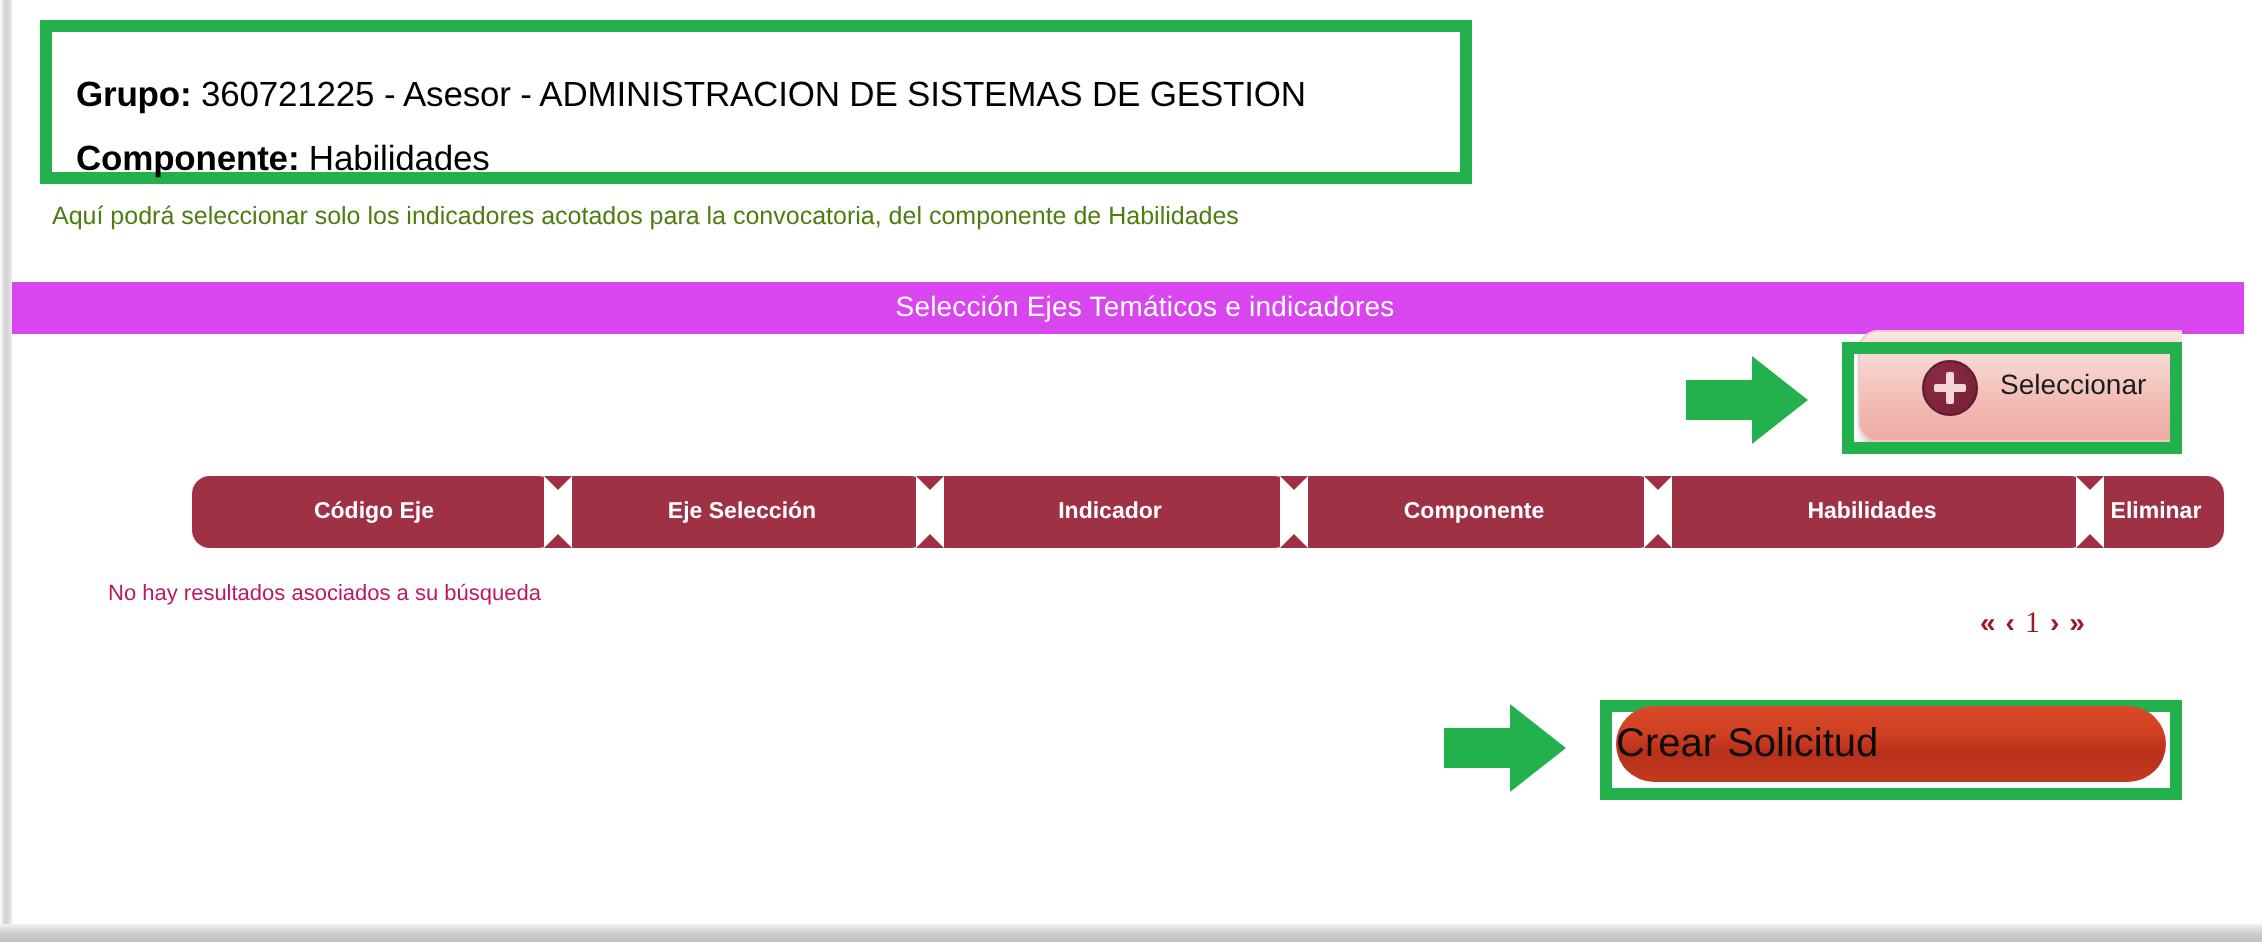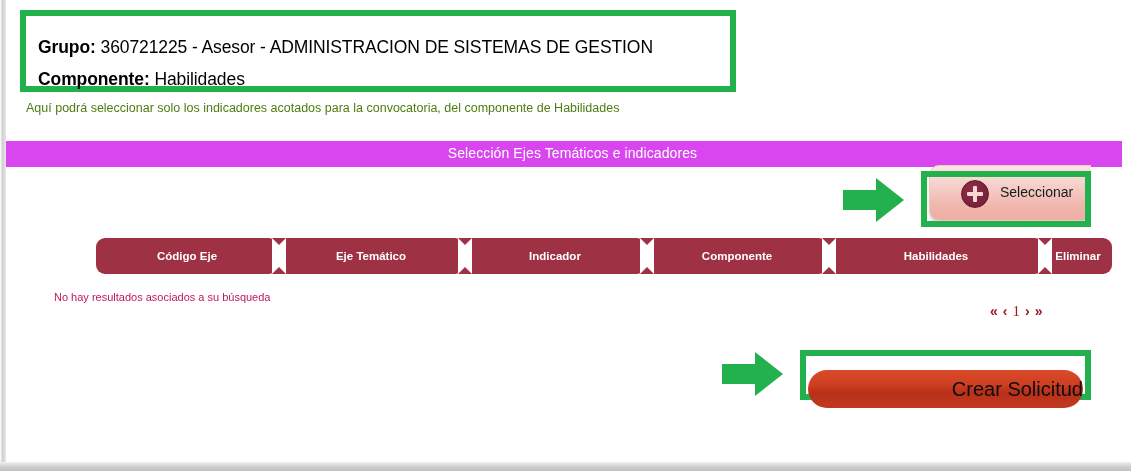--- a/index.html
+++ b/index.html
@@ -224,29 +224,29 @@
     position: absolute;
     left: 800px; top: 350px;
     width: 291px; height: 50px;
     border: 6px solid #22b14c;
     box-sizing: border-box;
     background: #ffffff;
     z-index: 3;
   }
   .crear-btn {
     position: absolute;
-    left: 808px; top: 370px;
+    left: 808px; top: 353px;
     width: 275px; height: 38px;
     border-radius: 19px;
     background: linear-gradient(to bottom, #d94a2a 0%, #cf3f21 38%, #b8301a 60%, #c23a1e 100%);
     border: none;
     color: #0d0d0d;
     font-size: 20px;
     font-family: "Liberation Sans", sans-serif;
-    text-align: right;
+    text-align: left;
     line-height: 38px;
     z-index: 4;
     box-sizing: border-box;
     padding: 0;
     cursor: pointer;
   }
 </style>
 </head>
 <body>
 
@@ -284,21 +284,21 @@
   </div>
   <div class="green-box-sel"></div>
 
   <div class="arrow" id="arrow-sel">
     <div class="shaft"></div>
       <div class="head"></div>
   </div>
 
   <div class="tbl">
     <div class="th" style="left:0px;   width:182px;">Código Eje</div>
-    <div class="th" style="left:182px; width:186px;">Eje Temático</div>
+    <div class="th" style="left:182px; width:186px;">Eje Selección</div>
     <div class="th" style="left:368px; width:182px;">Indicador</div>
     <div class="th" style="left:550px; width:182px;">Componente</div>
     <div class="th" style="left:732px; width:216px;">Habilidades</div>
     <div class="th" style="left:948px; width:68px;">Eliminar</div>
 
     <div class="notch" style="left:176px;">
         <div class="mid"></div>
       </div>
     <div class="notch" style="left:362px;">
         <div class="mid"></div>

